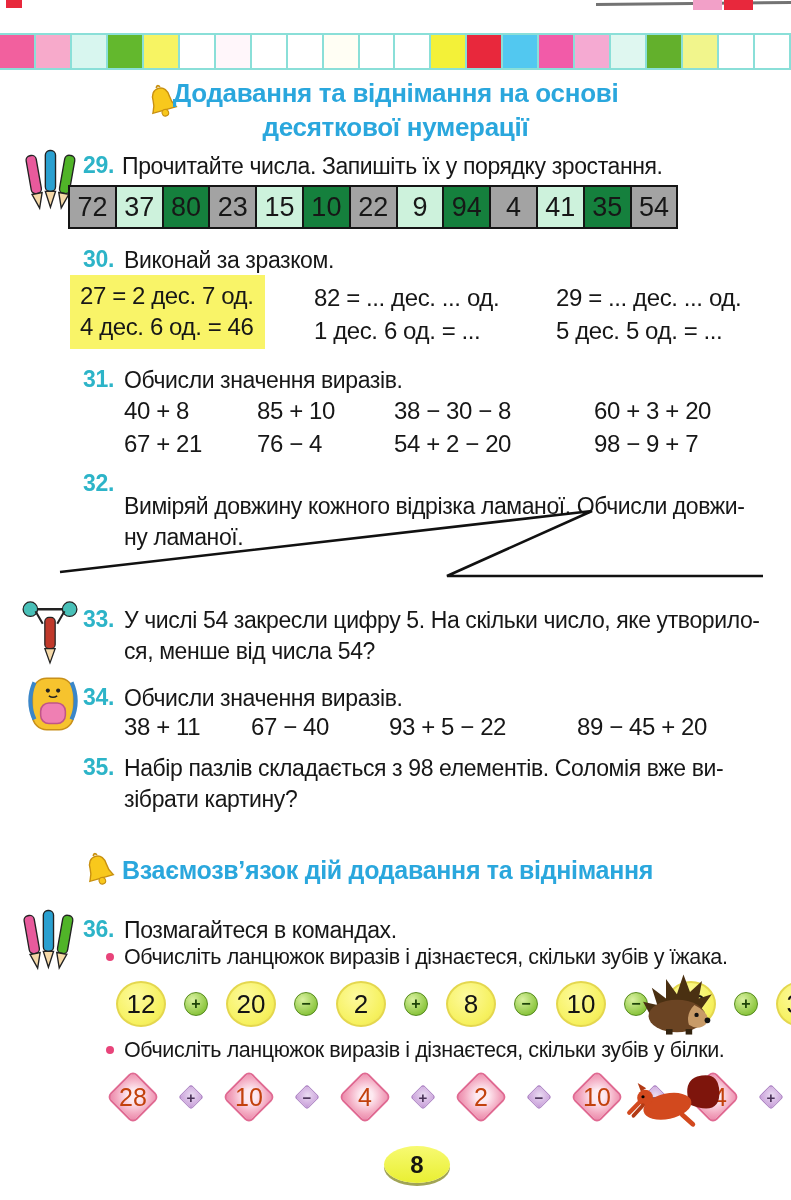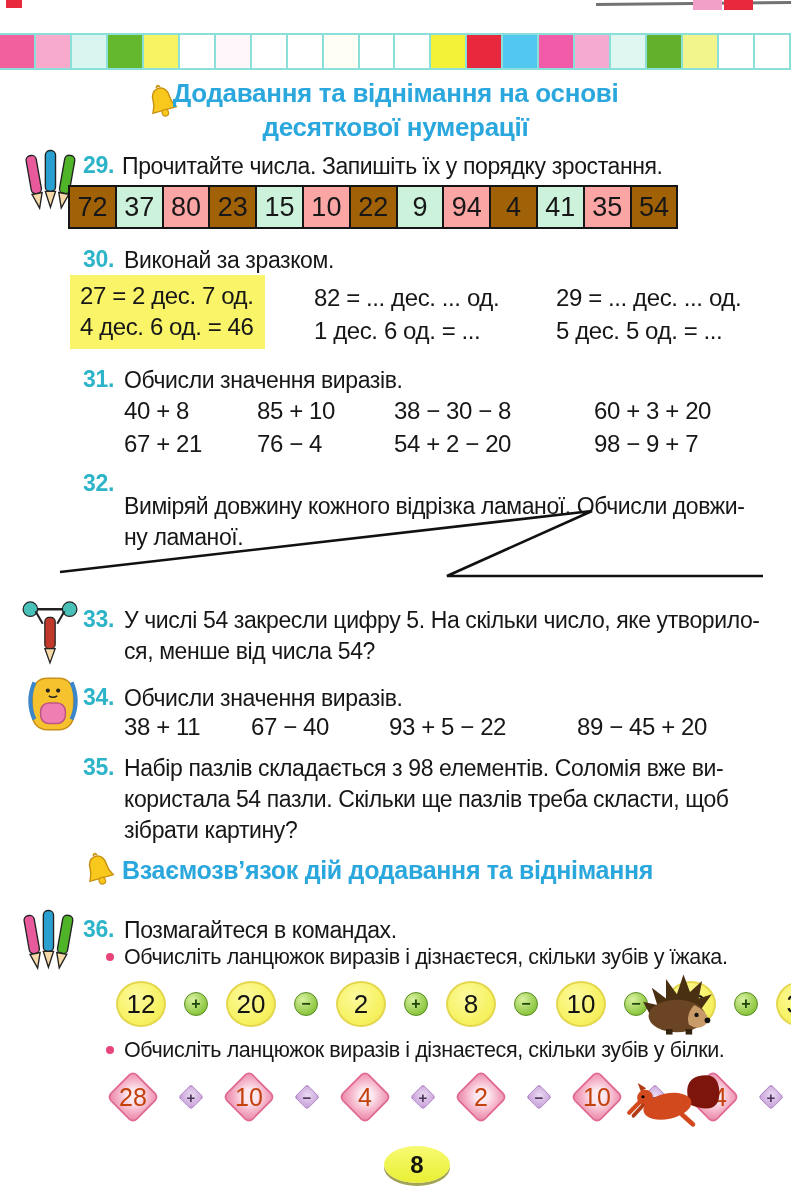--- a/index.html
+++ b/index.html
@@ -24,21 +24,21 @@
 
   .exnum { color:#2db4c8; font-weight:bold; font-size:23px; letter-spacing:-0.3px; }
   .txt  { font-size:23px; letter-spacing:-0.4px; line-height:31px; }
   .btxt { font-size:21.5px; letter-spacing:-0.4px; }
 
   
   .ntable { left:68px; top:185px; display:flex; }
   .ncell { width:48.8px; height:44px; box-sizing:border-box; border:2px solid #151515; margin-left:-2px;
            display:flex; align-items:center; justify-content:center; font-size:27px; }
   .ncell:first-child { margin-left:0; }
-  .bg-white{background:#a16207} .bg-mint{background:#cdf2dc} .bg-yellow{background:#fca5a5}
+  .bg-white{background:#a3a3a3} .bg-mint{background:#cdf2dc} .bg-yellow{background:#15803d}
 
   
   .hl { left:70px; top:275px; background:#f9f468; padding:5px 12px 7px 10px; }
   .sline { font-size:24px; line-height:31px; letter-spacing:-0.4px; white-space:nowrap; }
   .col30 { line-height:33px; }
   .col30 .sline { line-height:33px; }
 
   
   .exprrow { display:grid; grid-template-columns:133px 137px 200px auto; font-size:24px;
              line-height:33px; letter-spacing:-0.4px; }
@@ -228,21 +228,20 @@
         <div class="expr">38 + 11</div>
         <div class="expr">67 − 40</div>
         <div class="expr">93 + 5 − 22</div>
         <div class="expr">89 − 45 + 20</div>
       </div>
     </div>
 
   <div class="abs exnum" style="left:83px; top:754px;">35.</div>
   <div id="ex35-lines" class="abs" style="left:124px; top:753px;">
       <div class="pline">Набір пазлів складається з 98 елементів. Соломія вже ви-</div>
-      <div class="pline">користала 54 пазли. Скільки ще пазлів треба скласти, щоб</div>
       <div class="pline">зібрати картину?</div>
     </div>
 
   <svg class="abs" style="left:84px; top:852px; transform:rotate(-16deg);" width="30" height="34" viewBox="0 0 32 36">
     <path d="M14 3 Q16 -1 18 3" stroke="#c89010" stroke-width="2" fill="none"></path>
     <path d="M16 4 C10 4 7 9 7 15 C7 22 4 26 3 28 L29 28 C28 26 25 22 25 15 C25 9 22 4 16 4 Z" fill="#f8c81c" stroke="#c89010" stroke-width="1.5"></path>
     <circle cx="16" cy="31" r="3.5" fill="#f8c81c" stroke="#c89010" stroke-width="1.2"></circle>
   </svg>
   <div class="abs section-title">Взаємозв’язок дій додавання та віднімання</div>
 

